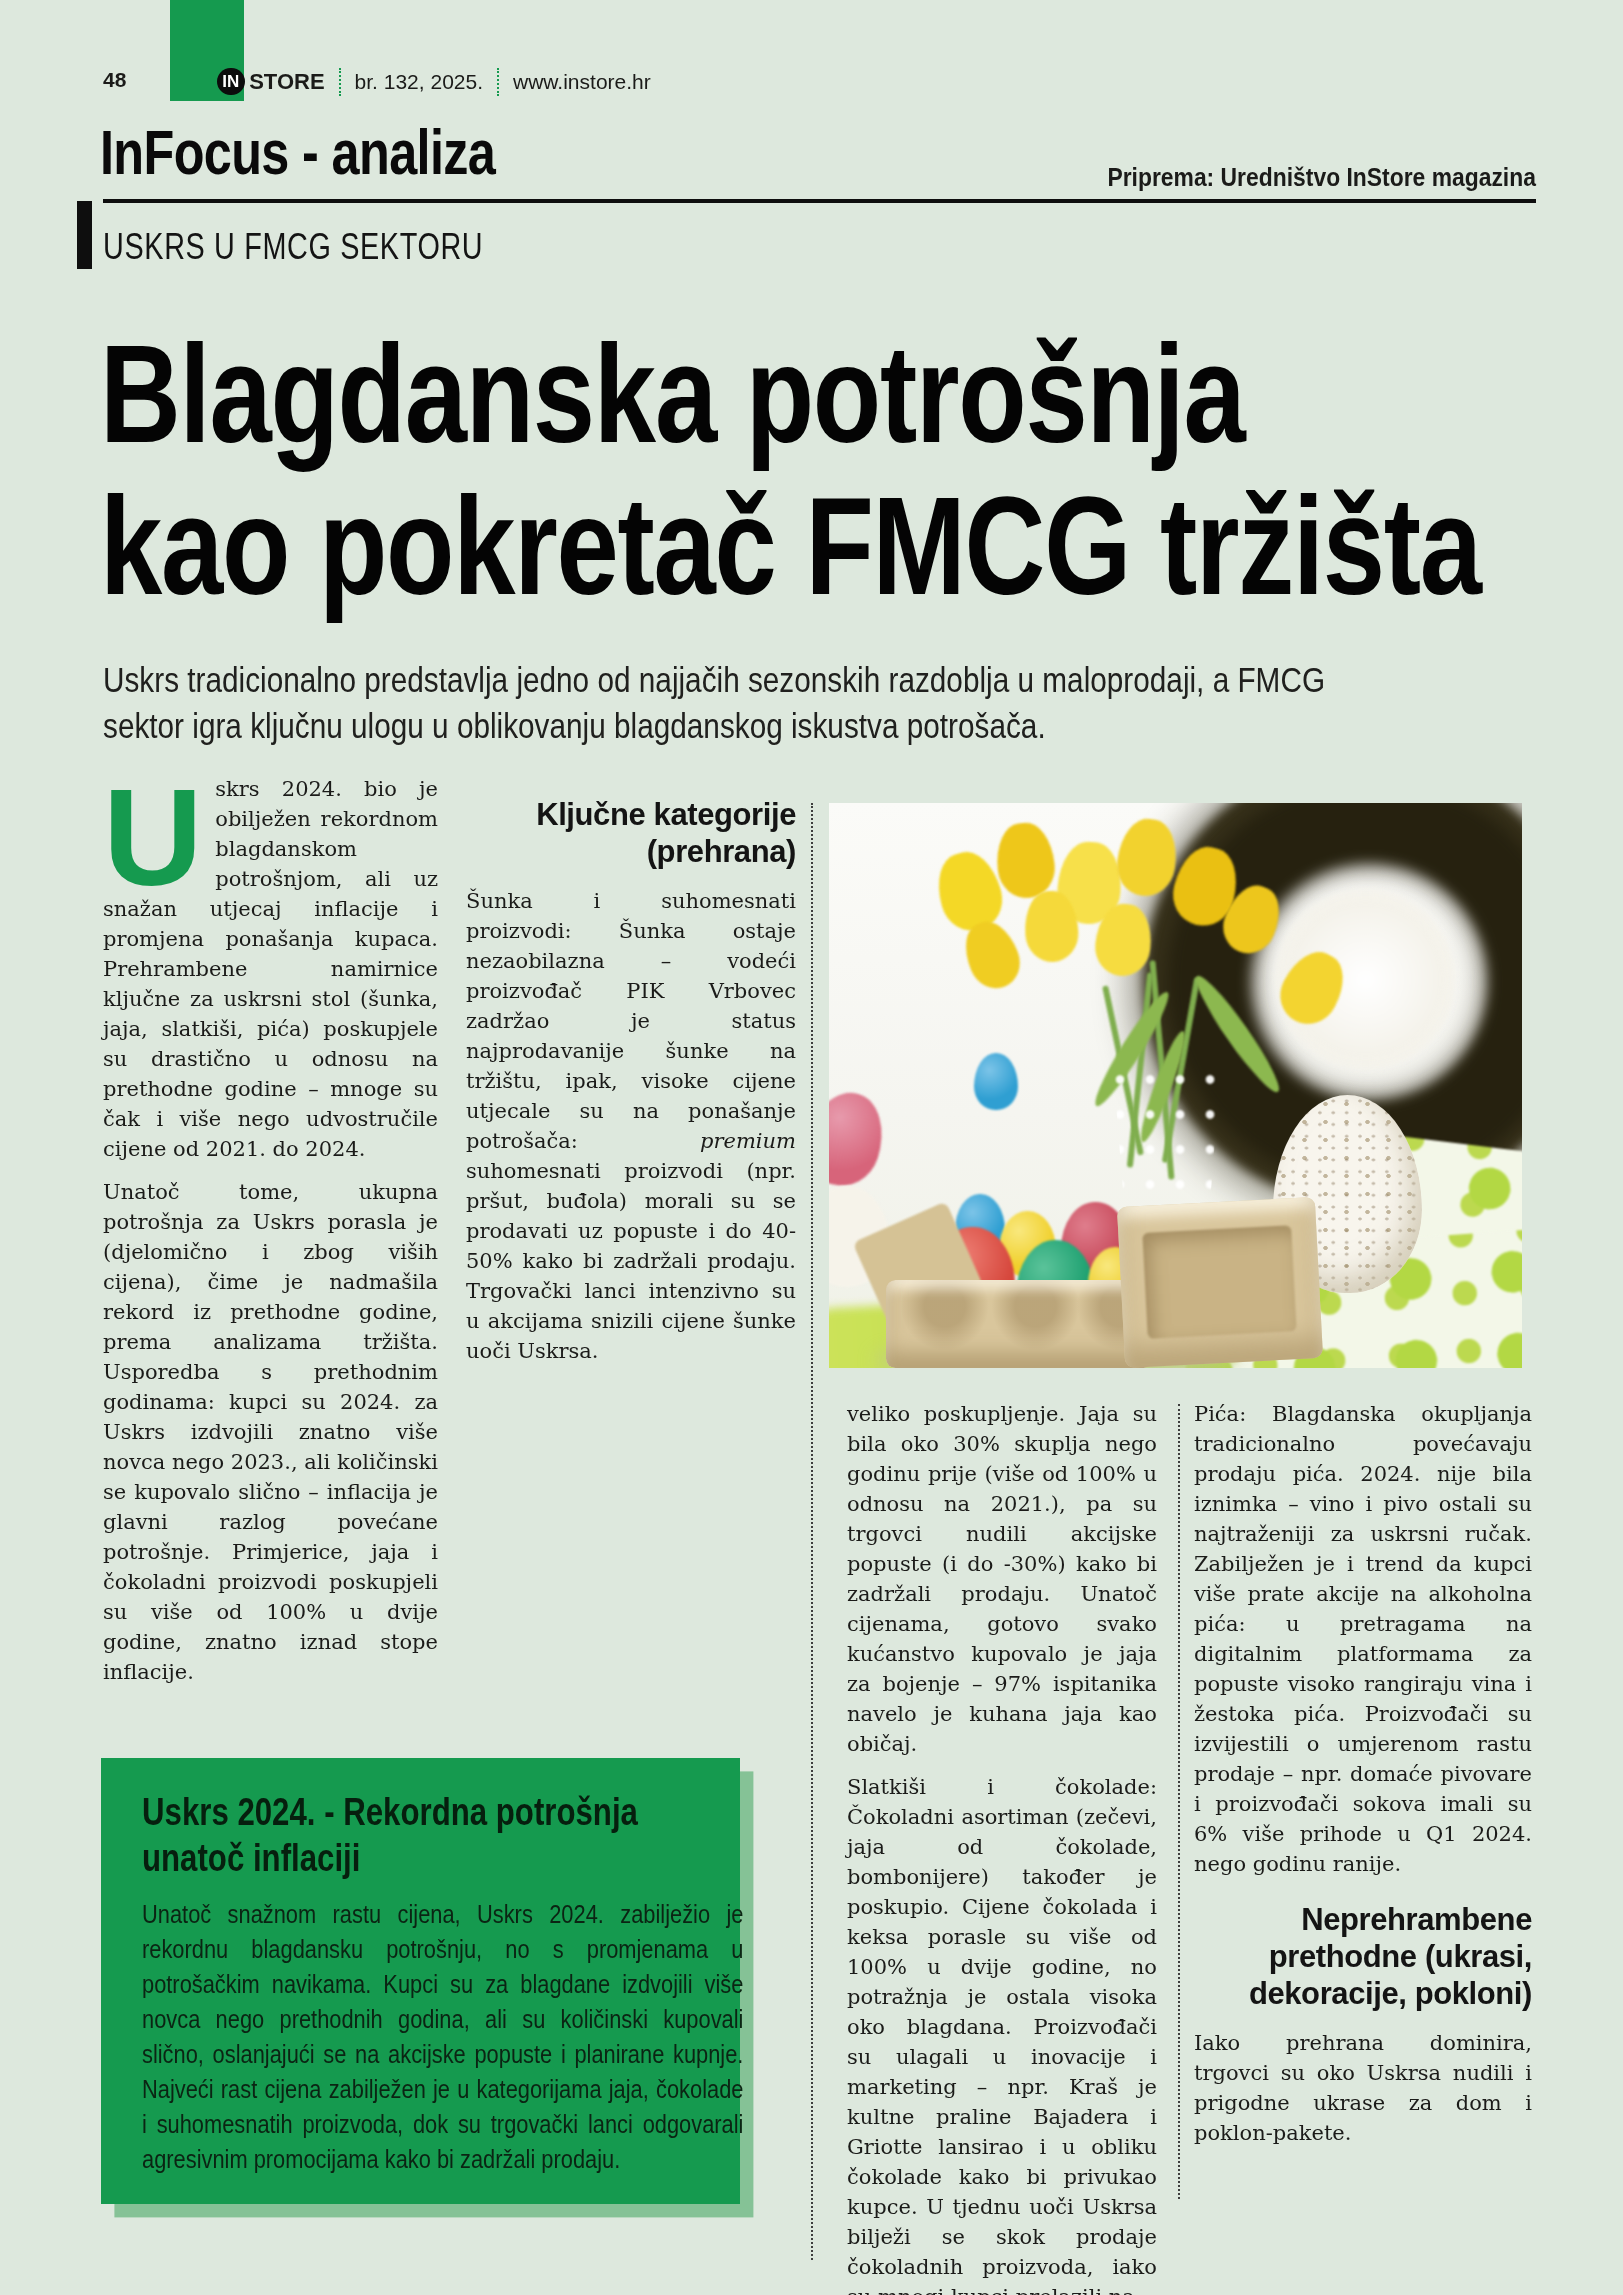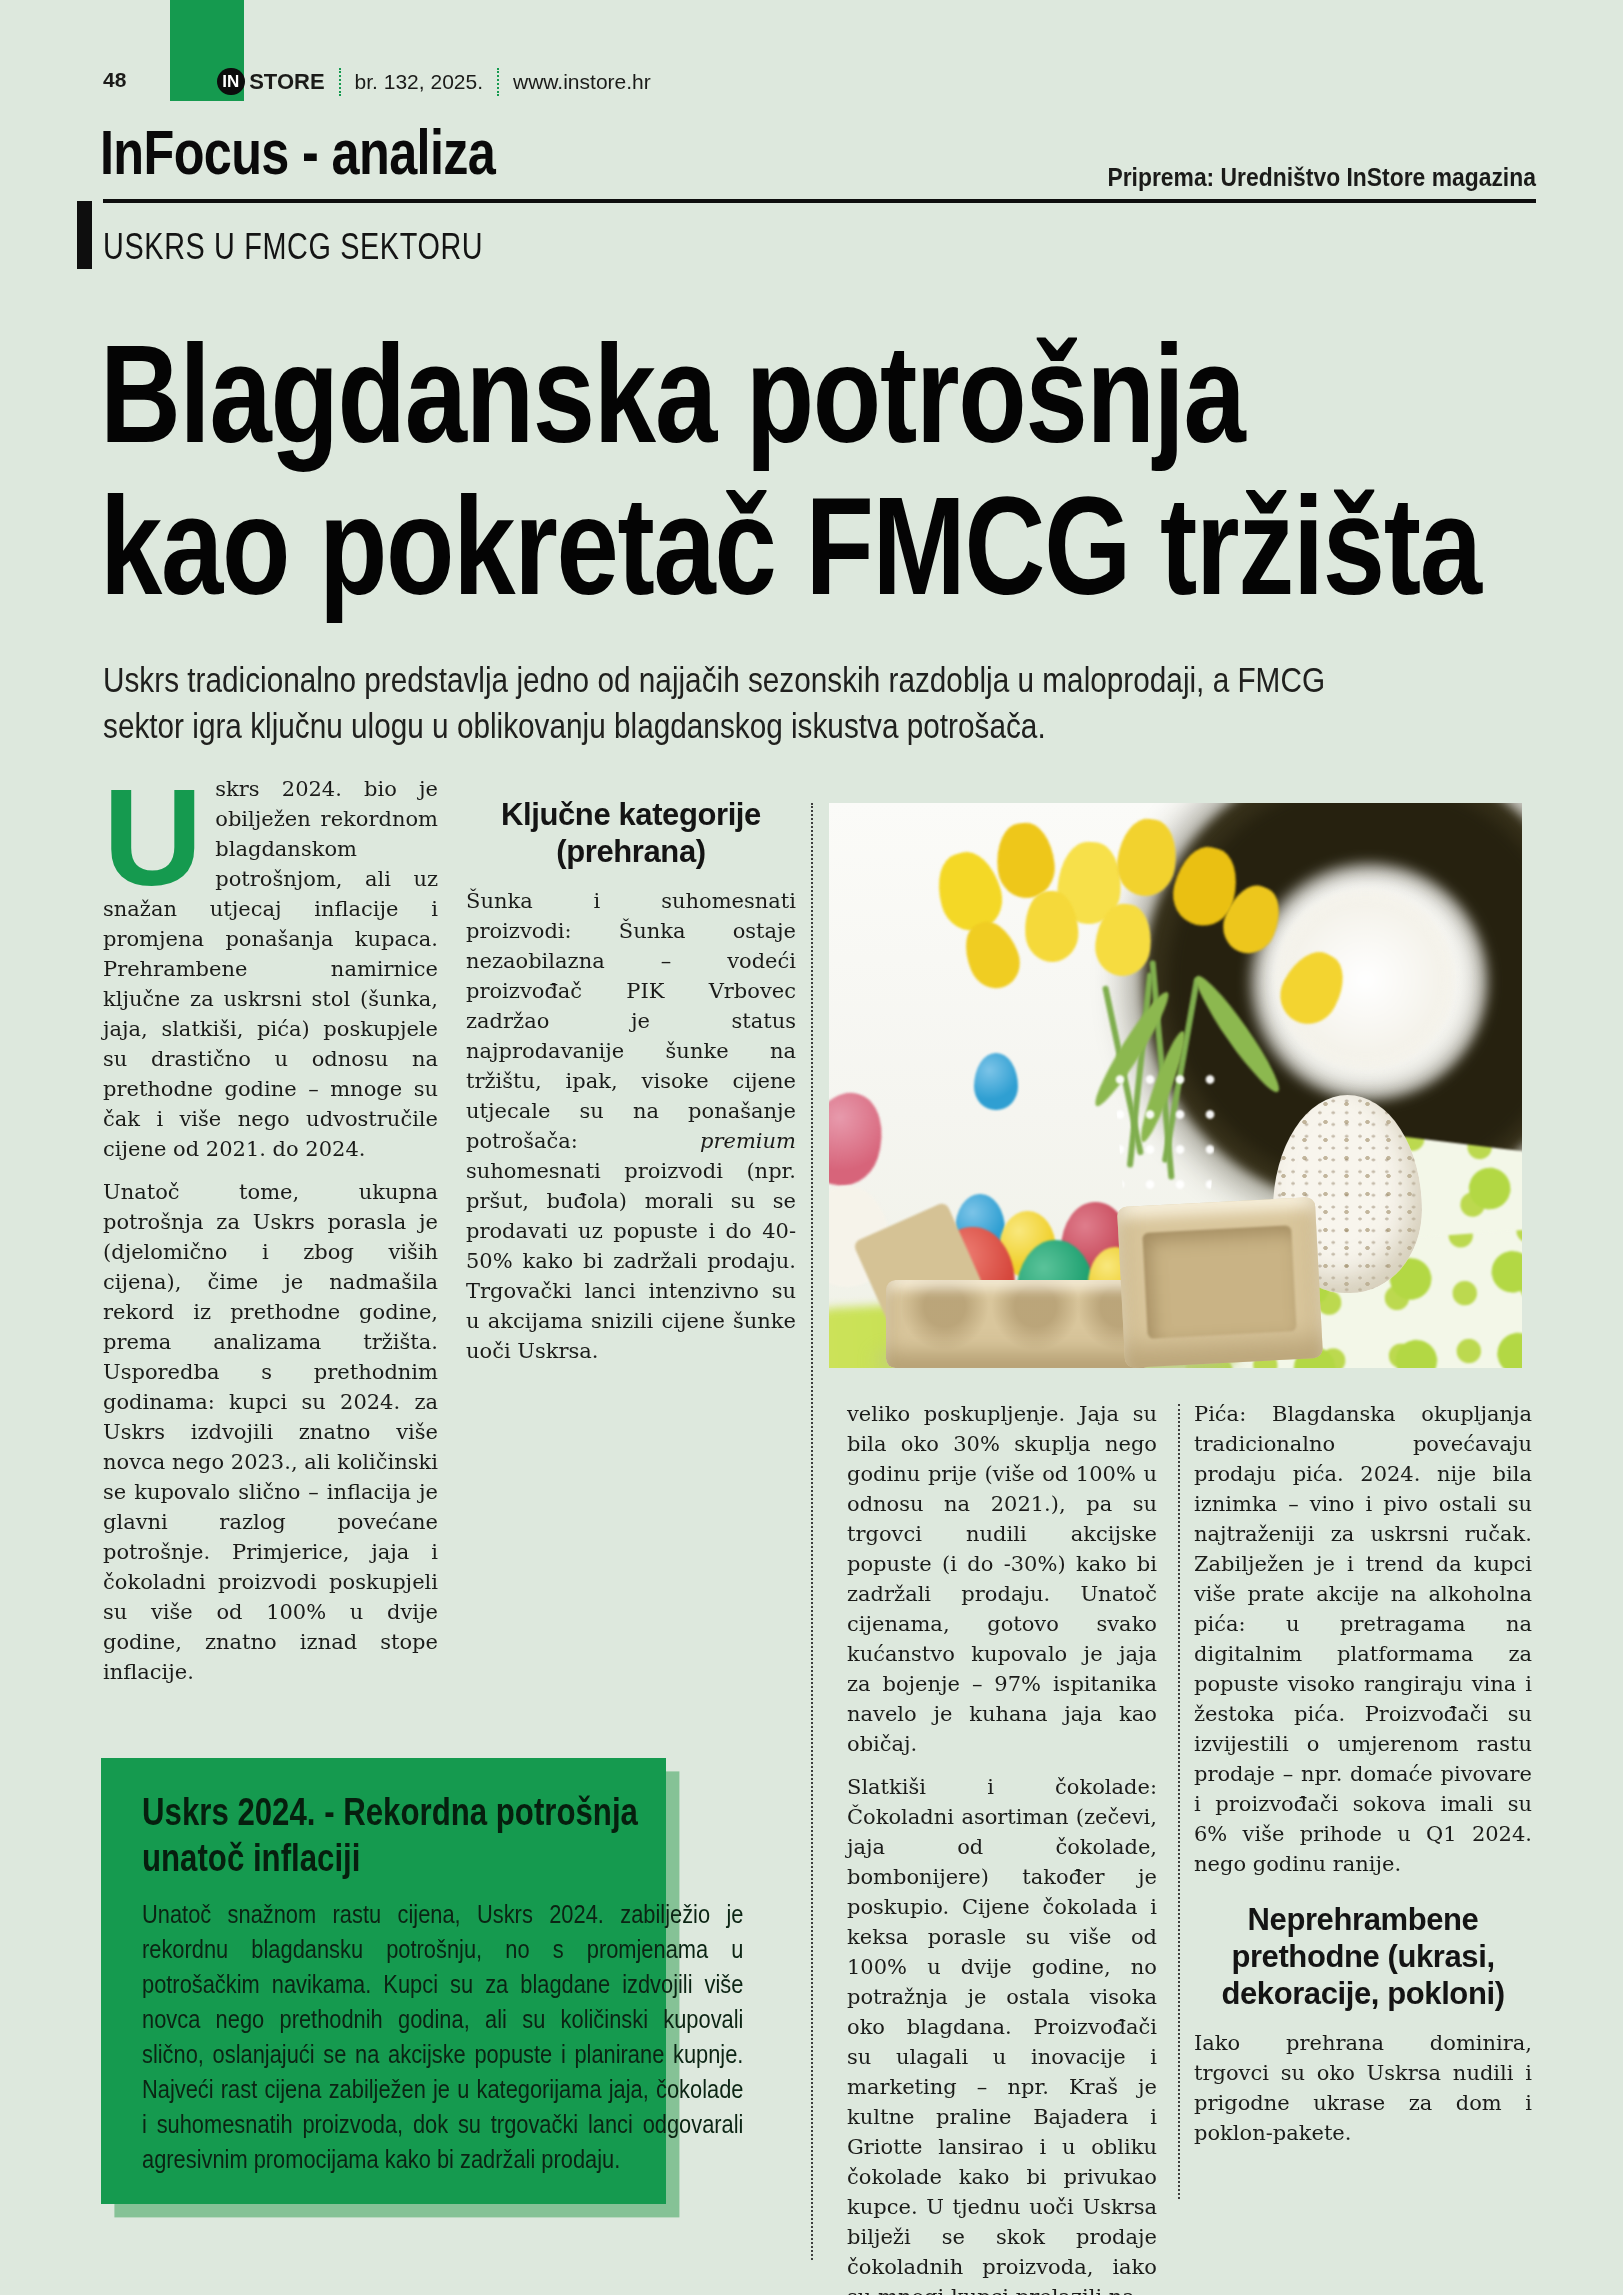--- a/index.html
+++ b/index.html
@@ -42,28 +42,28 @@
   .col{font-size:21px; line-height:30px; text-align:justify;}
   .col p{margin:0 0 13.4px;}
   .col p:last-child{margin-bottom:0;}
   .c1{left:103px; top:774px; width:335px;}
   .c2{left:466px; top:774px; width:330px;}
   .c3{left:847px; top:1399px; width:310px;}
   .c4{left:1194px; top:1399px; width:338px;}
   .dropcap{float:left; font-family:"Liberation Sans",sans-serif; font-weight:bold;
     font-size:138px; line-height:0.8; color:#159a4f; margin:7.9px 12.6px 0 0;}
   .subhead{font-family:"Liberation Sans",sans-serif; font-weight:bold; font-size:31px;
-    line-height:37px; margin:22px 0 15.7px; text-align:center; color:#141414; letter-spacing:-0.4px;}
+    line-height:37px; margin:22px 0 15.7px; text-align:right; color:#141414; letter-spacing:-0.4px;}
   .ital{font-style:italic;}
   .vdots{width:0; border-left:2.4px dotted #3d3d3d;}
   .vd1{left:811px; top:803px; height:1457px;}
   .vd2{left:1178px; top:1404px; height:795px;}
 
   
-  .infobox{left:101px; top:1758px; width:565px; background:#159a4f;
+  .infobox{left:101px; top:1758px; width:639px; background:#159a4f;
     box-shadow:13.4px 13.4px 0 0 #85c296; padding:31px 41px 27px; box-sizing:border-box;}
   .infobox-title{font-family:"Liberation Sans",sans-serif; font-weight:bold; font-size:39px;
     line-height:46px; color:#061f0e; width:752px; transform:scaleX(0.8); transform-origin:0 0;}
   .infobox-body{margin-top:15.7px; font-family:"Liberation Sans",sans-serif; font-size:26px;
     line-height:35px; color:#0b2413; width:716px; transform:scaleX(0.84); transform-origin:0 0;
     text-align:justify;}
 
   
   .photo{left:829px; top:803px; width:693px; height:565px; overflow:hidden;
     background:linear-gradient(180deg,#fbfbf8 0%,#f5f5f0 55%,#eff1e6 100%);}

